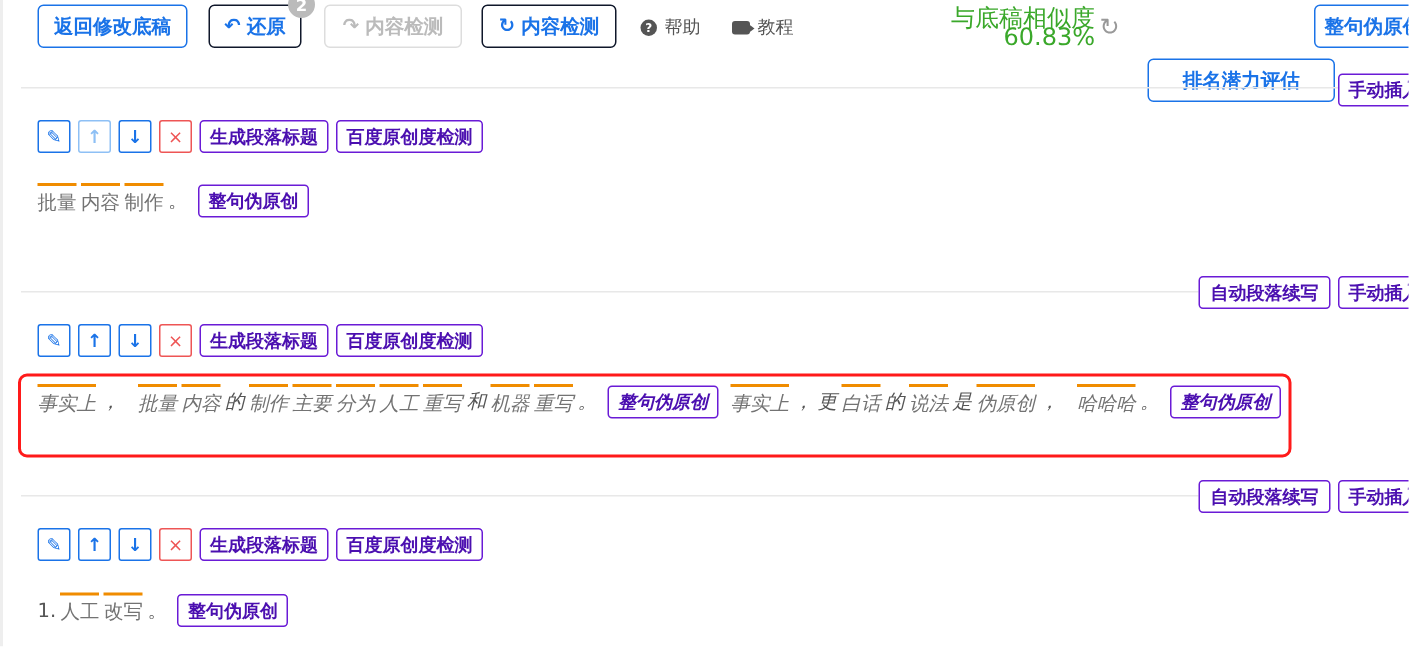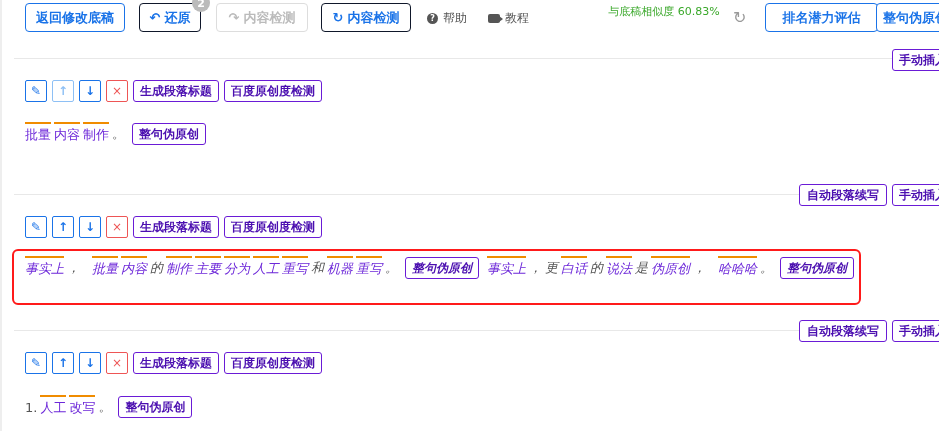--- a/index.html
+++ b/index.html
@@ -11,38 +11,38 @@
   .toolbar { position: absolute; left: 0; top: 0; width: 939px; height: 40px; }
   .tb-btn { position: absolute; top: 3px; height: 29px; border: 1px solid #0f172a; border-radius: 4px; background: #fff; font-size: 13px; font-weight: bold; display: flex; align-items: center; justify-content: center; color: #1a73e8; white-space: nowrap; }
   .tb-btn.primary { border-color: #1a73e8; color: #1a73e8; }
   .tb-btn.disabled { color: #bbb; border-color: #ddd; }
   .tb-btn .ic { margin-right: 4px; font-size: 13px; }
   .badge { position: absolute; left: 192px; top: -6px; width: 18px; height: 18px; border-radius: 50%; background: #bbb; color: #fff; font-size: 11px; font-weight: bold; display: flex; align-items: center; justify-content: center; }
   .tb-link { position: absolute; top: 10px; font-size: 12px; color: #555; display: flex; align-items: center; }
   .circle-q { display: inline-flex; width: 11px; height: 11px; border-radius: 50%; background: #555; color: #fff; font-size: 8px; font-weight: bold; align-items: center; justify-content: center; margin-right: 5px; }
   .video-ic { display: inline-block; width: 12px; height: 9px; background: #555; border-radius: 2px; margin-right: 5px; position: relative; }
   .video-ic::after { content: ""; position: absolute; right: -3px; top: 2px; border-left: 4px solid #555; border-top: 3px solid transparent; border-bottom: 3px solid transparent; }
-  .similarity { position: absolute; left: 598px; top: 5px; width: 132px; text-align: center; color: #3aa82a; font-size: 11px; line-height: 13px; }
+  .similarity { position: absolute; left: 598px; top: 5px; width: 132px; text-align: right; color: #3aa82a; font-size: 16px; line-height: 13px; }
   .refresh-ic { position: absolute; left: 733px; top: 10px; font-size: 16px; color: #999; line-height: 16px; }
 
   
   .sep { position: absolute; left: 14px; height: 1px; background: #e8e8e8; }
 
   .purple-btn { position: absolute; height: 22px; border: 1px solid #6a1bd6; border-radius: 3px; background: #fff; color: #4b0fb0; font-size: 12px; font-weight: bold; display: flex; align-items: center; justify-content: center; white-space: nowrap; padding: 0 6px; }
 
   
   .ctrl-row { position: absolute; left: 25px; height: 22px; display: flex; gap: 5px; }
   .sq-btn { width: 22px; height: 22px; border: 1px solid #1a73e8; border-radius: 2px; background: #fff; color: #1a73e8; display: flex; align-items: center; justify-content: center; font-size: 12px; font-weight: bold; }
   .sq-btn.light { border-color: #8ec0f5; color: #8ec0f5; }
   .sq-btn.del { border-color: #e55; color: #e55; font-weight: normal; font-size: 12px; }
   .ctrl-row .purple-btn { position: static; }
 
   
   .sentence { position: absolute; left: 25px; height: 24px; display: flex; align-items: center; font-size: 13px; white-space: nowrap; }
-  .w { color: #6d28d9; position: relative; padding-top: 2px; margin-right: 3px; }
+  .w { color: #737373; position: relative; padding-top: 2px; margin-right: 3px; }
   .w::before { content: ""; position: absolute; left: 0; right: 0; top: -2px; height: 2px; background: #f08c00; }
   .p { color: #555; margin-right: 3px; }
   .sentence .inline-btn { position: static; margin-left: 4px; margin-right: 8px; height: 22px; text-align: center; }
 
   .highlight-box { position: absolute; left: 12px; top: 249px; width: 849px; height: 56px; border: 2px solid #ff1a1a; border-radius: 6px; }
 </style>
 </head>
 <body>
 
 <div class="left-rule"></div>
@@ -69,21 +69,21 @@
     <span>帮助</span>
   </div>
   <div class="tb-link" style="left:488px;">
     <span class="video-ic"></span>
     <span>教程</span>
   </div>
   <div class="similarity">
     <div>与底稿相似度 60.83%</div>
   </div>
   <div class="refresh-ic">↻</div>
-  <div class="tb-btn primary" style="left:765px;width:113px;">
+  <div class="tb-btn primary" style="left:765px;width:125px;margin-top:36px;">
     <span>排名潜力评估</span>
   </div>
   <div class="tb-btn primary" style="left:876px;width:80px;justify-content:flex-start;padding-left:6px;">
     <span>整句伪原创</span>
   </div>
 </div>
 
 <div class="sep" style="top:58px;width:880px;"></div>
 <div class="purple-btn" style="left:892px;top:49px;width:60px;justify-content:flex-start;">
   <span>手动插入</span>

